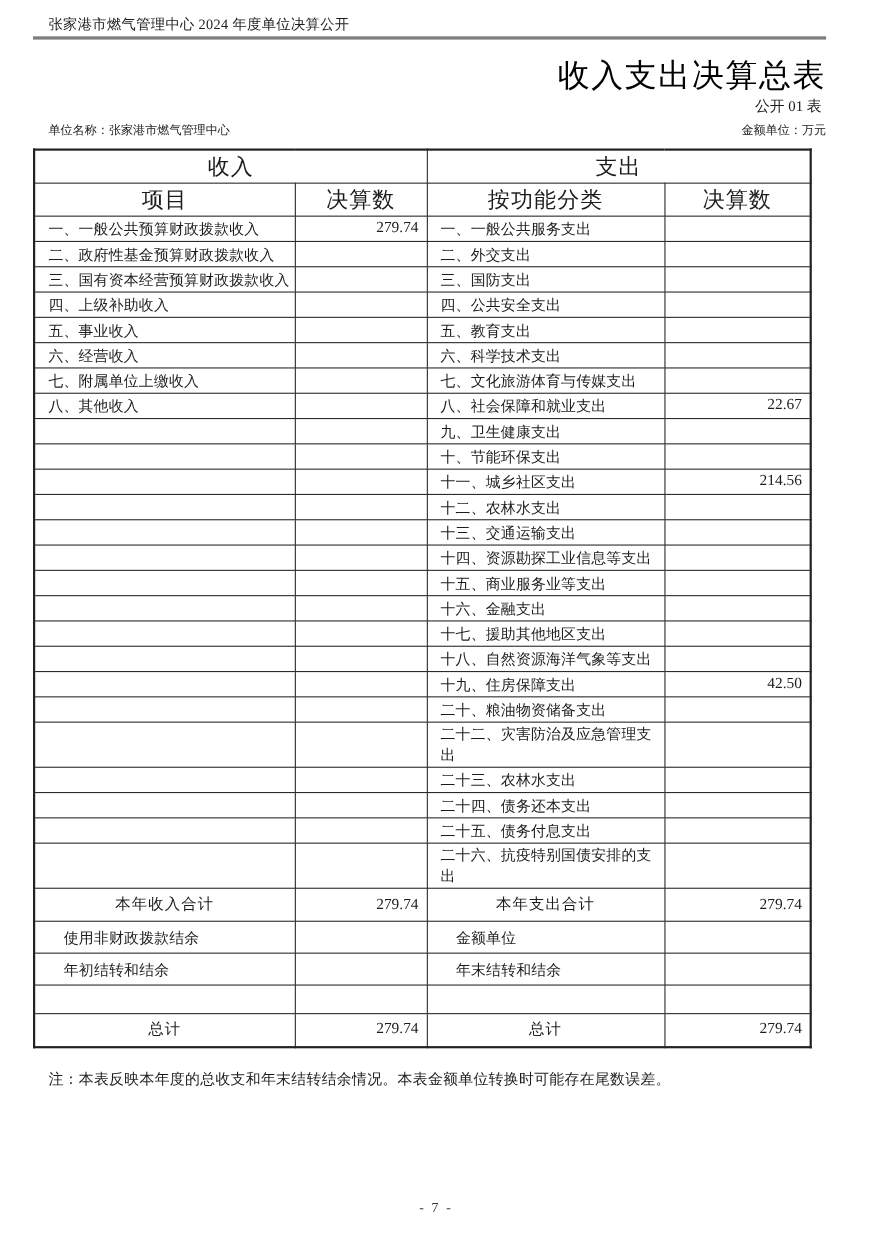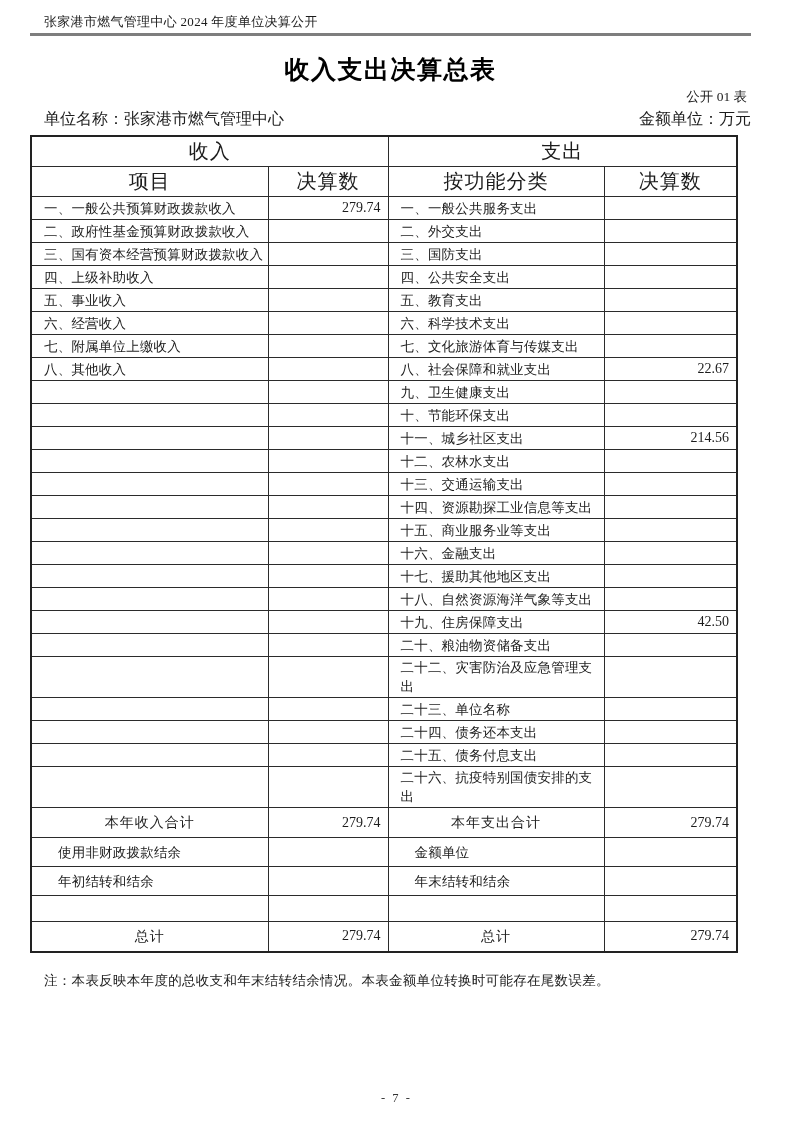--- a/index.html
+++ b/index.html
@@ -22,40 +22,40 @@
     line-height: 16px;
   }
   .header-rule {
     margin-top: 3px;
     height: 3px;
     background: #7e7e7e;
     width: 100%;
   }
   .doc-title {
     margin-top: 17px;
-    text-align: center;
+    text-align: right;
     font-family: "Liberation Sans", "DejaVu Sans", sans-serif;
-    font-size: 25px;
-    font-weight: bold;
+    font-size: 29px;
+    font-weight: normal;
     letter-spacing: 1.5px;
     line-height: 32px;
     color: #000;
   }
   .table-code {
     margin-top: 3px;
     text-align: right;
     font-size: 13.5px;
     padding-right: 4px;
     line-height: 18px;
   }
   .meta-row {
     margin-top: 4px;
     display: flex;
     justify-content: space-between;
-    font-size: 16px;
+    font-size: 11px;
     line-height: 18px;
     padding-left: 14px;
     margin-bottom: 7px;
   }
   table.grid {
     border-collapse: collapse;
     table-layout: fixed;
     width: 706px;
     border: 2px solid #222;
   }
@@ -276,21 +276,21 @@
         </tr>
         <tr>
           <td class="label"></td>
           <td class="value"></td>
           <td class="label">二十二、灾害防治及应急管理支出</td>
           <td class="value"></td>
         </tr>
         <tr>
           <td class="label"></td>
           <td class="value"></td>
-          <td class="label">二十三、单位名称</td>
+          <td class="label">二十三、农林水支出</td>
           <td class="value"></td>
         </tr>
         <tr>
           <td class="label"></td>
           <td class="value"></td>
           <td class="label">二十四、债务还本支出</td>
           <td class="value"></td>
         </tr>
         <tr>
           <td class="label"></td>

